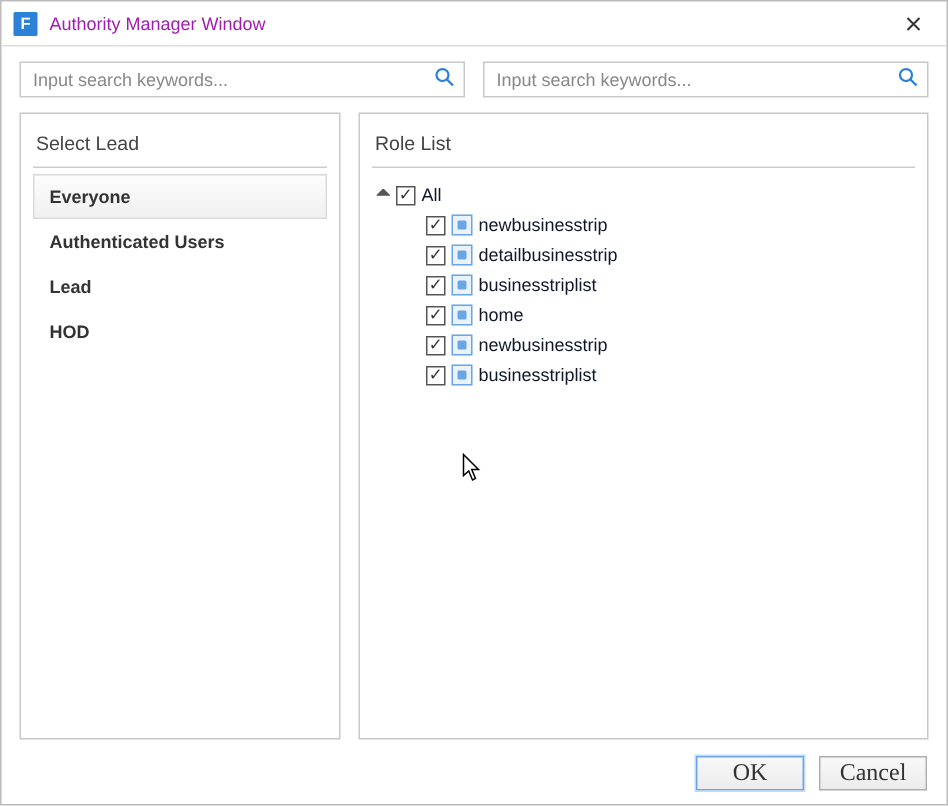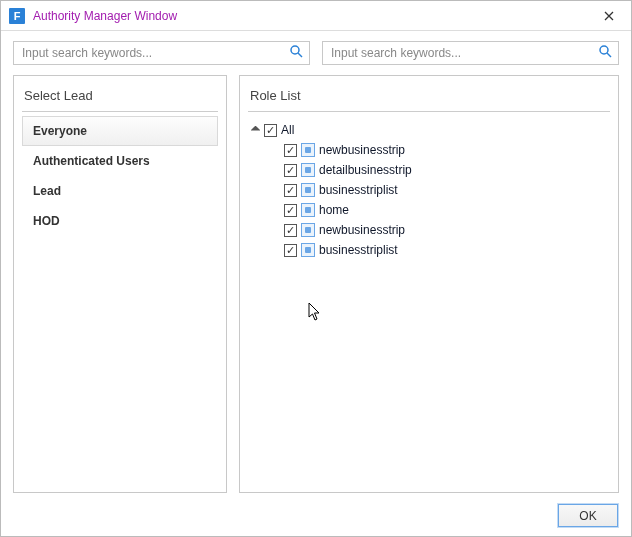--- a/index.html
+++ b/index.html
@@ -130,26 +130,27 @@
     pointer-events: none;
   }
 
   .footer {
     position: absolute;
     right: 14px;
     bottom: 10px;
     display: flex; gap: 10px;
   }
   .btn {
-    width: 60px; height: 23px;
+    width: 72px; height: 23px;
     border: 1px solid #aeaeae;
     background: linear-gradient(#f8f8f8,#ececec);
     display: flex; align-items: center; justify-content: center;
     color: #333;
-    font-size: 12px;
+    font-size: 16px;
+    font-family: Liberation Serif, serif;
   }
   .btn.primary {
     border: 1px solid #6aa6e6;
     box-shadow: 0 0 0 1px rgba(106,166,230,0.4);
   }
 </style>
 </head>
 <body>
 
 <div class="titlebar">
@@ -245,13 +246,14 @@
   </div>
 
 </div>
 
 <svg class="cursor" viewBox="0 0 14 20">
   <path d="M1 1 L1 15 L4.5 12 L7 18 L9 17 L6.5 11 L11 11 Z" fill="#fff" stroke="#000" stroke-width="1"></path>
 </svg>
 
 <div class="footer">
   <div class="btn primary">OK</div>
+  <div class="btn">Cancel</div>
 </div>
 
 </body></html>

